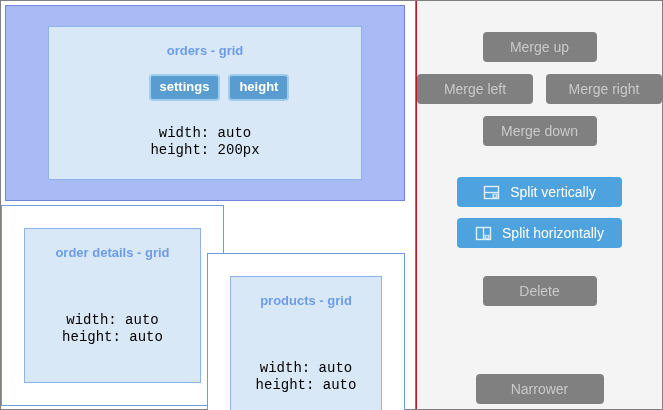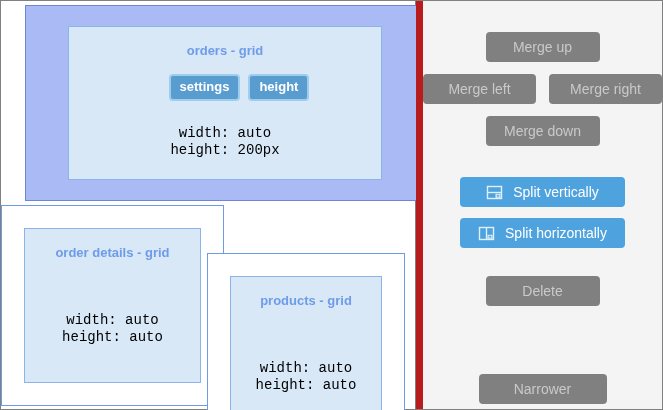--- a/index.html
+++ b/index.html
@@ -89,21 +89,21 @@
 
   .panel-meta {
     font-family: Liberation Mono, monospace;
     font-size: 14px;
     color: #000000;
     line-height: 17px;
     white-space: nowrap;
   }
 
   
-  #panel-orders { left: 4px;  top: 4px;   width: 400px; height: 196px; margin-left: 20px; }
+  #panel-orders { left: 4px;  top: 4px;   width: 400px; height: 196px; }
   #panel-orders .panel-inner { left: 42px; top: 20px; right: 42px; bottom: 20px; }
   #panel-orders .panel-title { margin-top: 16px; }
   #panel-orders .panel-actions { margin-top: 16px; }
   #panel-orders .panel-meta { margin-top: 24px; }
 
   #panel-order-details { left: 0;   top: 204px; width: 223px; height: 201px; }
   #panel-products      { left: 206px; top: 204px; width: 198px; height: 201px; margin-top: 48px; }
 
   #panel-order-details .panel-inner,
   #panel-products .panel-inner { left: 22px; top: 22px; right: 22px; bottom: 22px; }
@@ -113,21 +113,21 @@
 
   #panel-order-details .panel-meta,
   #panel-products .panel-meta { margin-top: 52px; }
 
   
   .sidebar {
     position: relative;
     flex: 1 1 auto;
     background: #f4f4f4;
     box-sizing: border-box;
-    border-left: 7px solid #b91c1c;
+    border-left: 1px solid #b91c1c;
     padding: 12px;
   }
 
   .tool-row {
     display: flex;
     flex-direction: row;
     justify-content: center;
     align-items: center;
     gap: 13px;
   }

